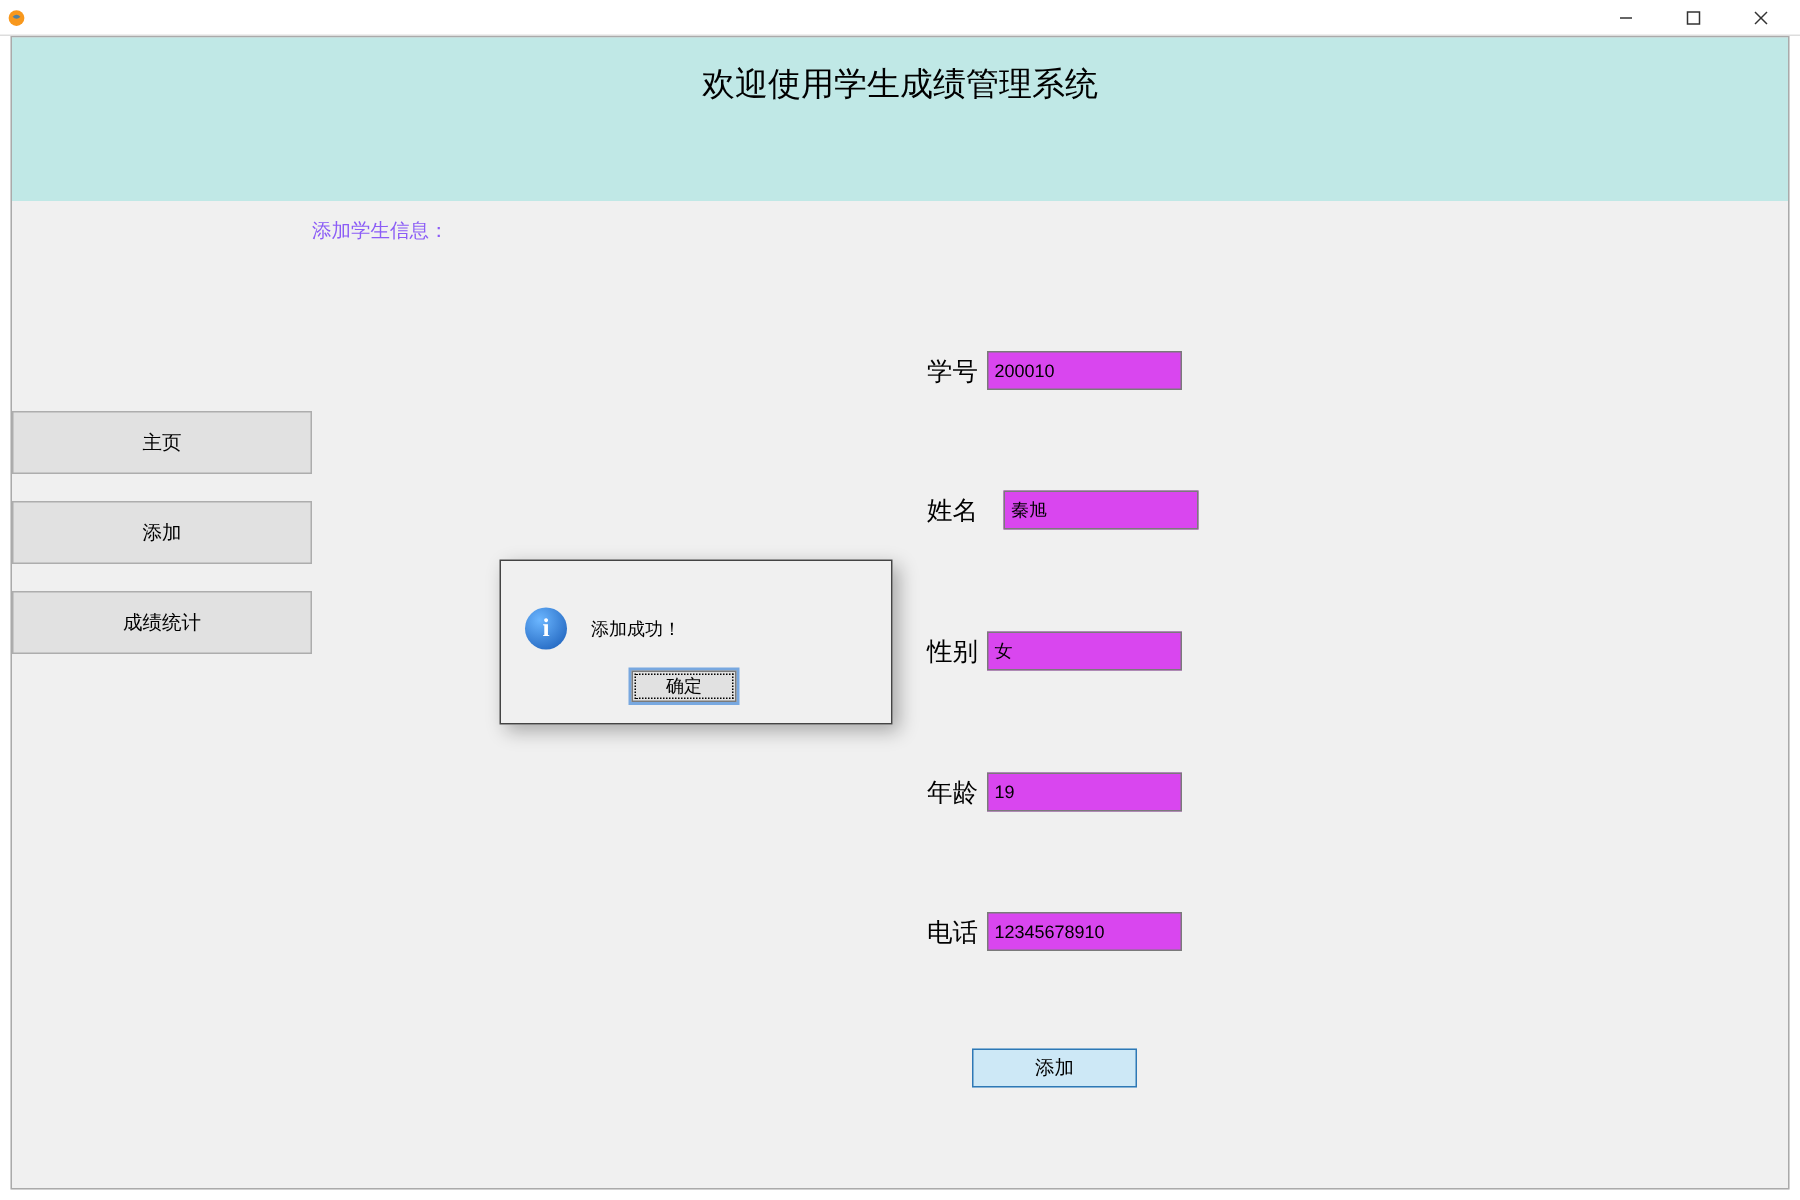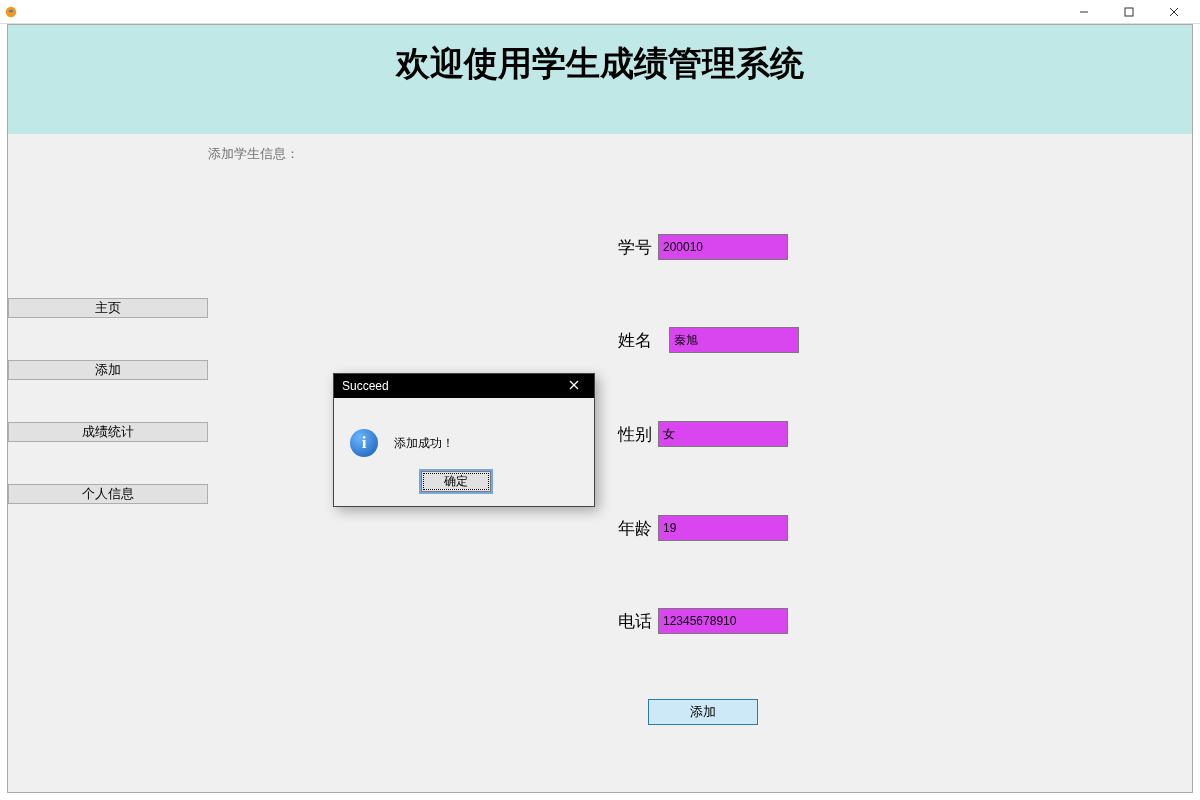--- a/index.html
+++ b/index.html
@@ -6,28 +6,28 @@
     body { font-family: "Microsoft YaHei", SimSun, sans-serif; background: #fff; width: 1200px; height: 800px; overflow: hidden; position: relative; }
     
     .titlebar { height: 24px; background: #fff; border-bottom: 1px solid #ddd; display: flex; align-items: center; padding: 0 4px; }
     .titlebar-icon { width: 14px; height: 14px; margin-right: 6px; }
     .titlebar-controls { margin-left: auto; display: flex; gap: 0; }
     .titlebar-btn { width: 45px; height: 24px; display: flex; align-items: center; justify-content: center; cursor: pointer; }
     
     .app-frame { position: absolute; top: 24px; left: 7px; right: 7px; bottom: 7px; border: 1px solid #aaa; background: #f0f0f0; }
     
     .header-banner { background: #c0e8e6; height: 109px; display: flex; align-items: flex-start; justify-content: center; padding-top: 16px; }
-    .header-title { font-family: SimSun, serif; font-size: 34px; color: #000; font-weight: bold; }
+    .header-title { font-family: SimSun, serif; font-size: 22px; color: #000; font-weight: normal; }
     
     .content-area { position: relative; height: calc(100% - 109px); }
     
-    .section-label { position: absolute; left: 200px; top: 11px; font-size: 13px; color: #737373; }
+    .section-label { position: absolute; left: 200px; top: 11px; font-size: 13px; color: #8b5cf6; }
     
     .sidebar { position: absolute; left: 0; top: 140px; display: flex; flex-direction: column; gap: 18px; }
-    .sidebar-btn { width: 200px; height: 20px; background: #e1e1e1; border: 1px solid #adadad; font-size: 13px; cursor: pointer; font-family: inherit; margin-top: 24px; }
+    .sidebar-btn { width: 200px; height: 42px; background: #e1e1e1; border: 1px solid #adadad; font-size: 13px; cursor: pointer; font-family: inherit; }
     
     .form-field { position: absolute; display: flex; align-items: center; gap: 6px; }
     .form-label { font-size: 17px; color: #000; }
     .form-input { width: 130px; height: 20px; border: 1px solid #7a7a7a; padding: 12px 4px; font-size: 12px; font-family: inherit; background: #d946ef; }
     
     .field-id { left: 610px; top: 100px; }
     .field-name { left: 610px; top: 193px; gap: 17px; }
     .field-gender { left: 610px; top: 287px; font-family: Liberation Serif, serif; }
     .field-age { left: 610px; top: 381px; }
     .field-phone { left: 610px; top: 474px; }
@@ -80,21 +80,20 @@
     <div class="header-title">欢迎使用学生成绩管理系统</div>
   </div>
 
   <div class="content-area">
     <div class="section-label">添加学生信息：</div>
 
     <div class="sidebar">
       <button class="sidebar-btn">主页</button>
       <button class="sidebar-btn">添加</button>
       <button class="sidebar-btn">成绩统计</button>
-      <button class="sidebar-btn">个人信息</button>
     </div>
 
     <div class="form-field field-id">
       <span class="form-label">学号</span>
       <input class="form-input" value="200010" style="">
     </div>
     <div class="form-field field-name">
       <span class="form-label">姓名</span>
       <input class="form-input" value="秦旭" style="">
     </div>
@@ -109,27 +108,20 @@
     <div class="form-field field-phone">
       <span class="form-label">电话</span>
       <input class="form-input" value="12345678910" style="">
     </div>
 
     <button class="add-btn">添加</button>
   </div>
 </div>
 
 <div class="modal">
-  <div class="modal-titlebar">
-    <span>Succeed</span>
-    <span class="modal-close"><svg width="10" height="10">
-          <line x1="1" y1="1" x2="9" y2="9" stroke="#fff" stroke-width="1.3"></line>
-          <line x1="9" y1="1" x2="1" y2="9" stroke="#fff" stroke-width="1.3"></line>
-        </svg></span>
-  </div>
   <div class="modal-body">
     <div class="modal-icon"></div>
     <div class="modal-msg">添加成功！</div>
   </div>
   <div class="modal-footer">
     <button class="modal-ok">确定</button>
   </div>
 </div>
 
 </body></html>

